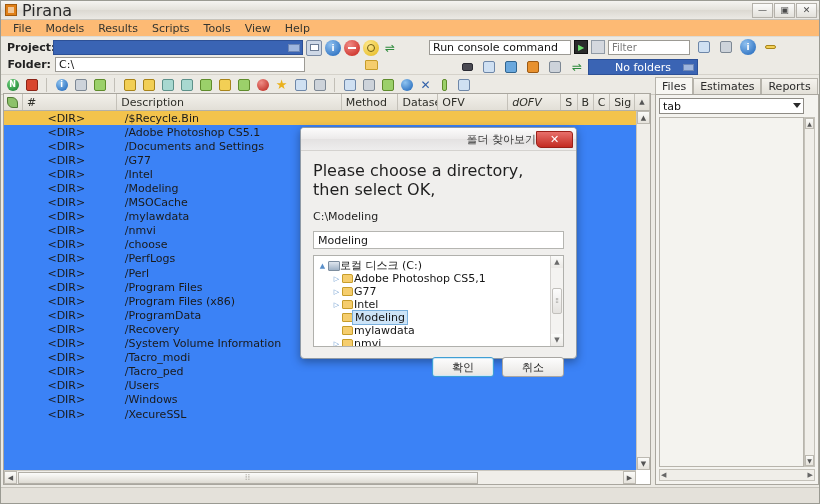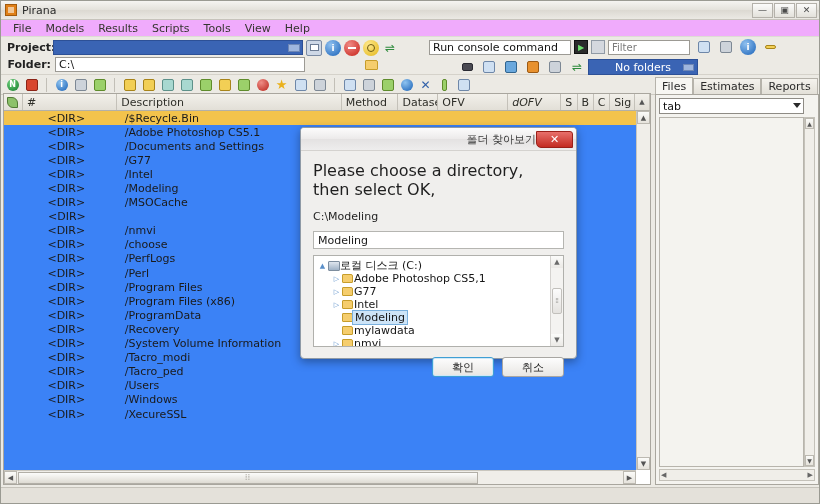--- a/index.html
+++ b/index.html
@@ -30,34 +30,34 @@
   .app-logo {
     width: 12px; height: 12px; margin-right: 5px;
     background: #e08018;
     border: 1px solid #a35a0c;
     position: relative;
   }
   .app-logo:after{
     content:""; position:absolute; left:2px; top:2px; width:6px; height:6px;
     background:#fff; opacity:.55;
   }
-  .title-text { flex: 1; font-size: 11px; color: #2a2a2a; }
+  .title-text { flex: 1; font-size: 16px; color: #2a2a2a; }
   .win-btns { display: flex; gap: 1px; }
   .win-btn {
     width: 21px; height: 15px;
     background: linear-gradient(to bottom,#fbfbfa,#e3e1db);
     border: 1px solid #b4b1aa;
     display: flex; align-items: center; justify-content: center;
     font-size: 9px; color: #4a4a4a;
   }
 
   
   .menubar {
     height: 17px;
-    background: #f0abfc;
+    background: #fdba74;
     display: flex; align-items: center;
     padding-left: 5px;
     border-bottom: 1px solid #dedbd4;
   }
   .menu-item {
     padding: 1px 7px;
     font-size: 11px; color: #35352f;
   }
 
   
@@ -592,20 +592,21 @@
           <div class="td td-ofv"></div>
           <div class="td td-dofv"></div>
           <div class="td td-s"></div>
           <div class="td td-b"></div>
           <div class="td td-c"></div>
           <div class="td td-sig"></div>
         </div>
         <div class="trow">
           <div class="td td-icon"></div>
           <div class="td td-dir">&lt;DIR&gt;</div>
+          <div class="td td-desc">/mylawdata</div>
           <div class="td td-method"></div>
           <div class="td td-dataset"></div>
           <div class="td td-ofv"></div>
           <div class="td td-dofv"></div>
           <div class="td td-s"></div>
           <div class="td td-b"></div>
           <div class="td td-c"></div>
           <div class="td td-sig"></div>
         </div>
         <div class="trow">

